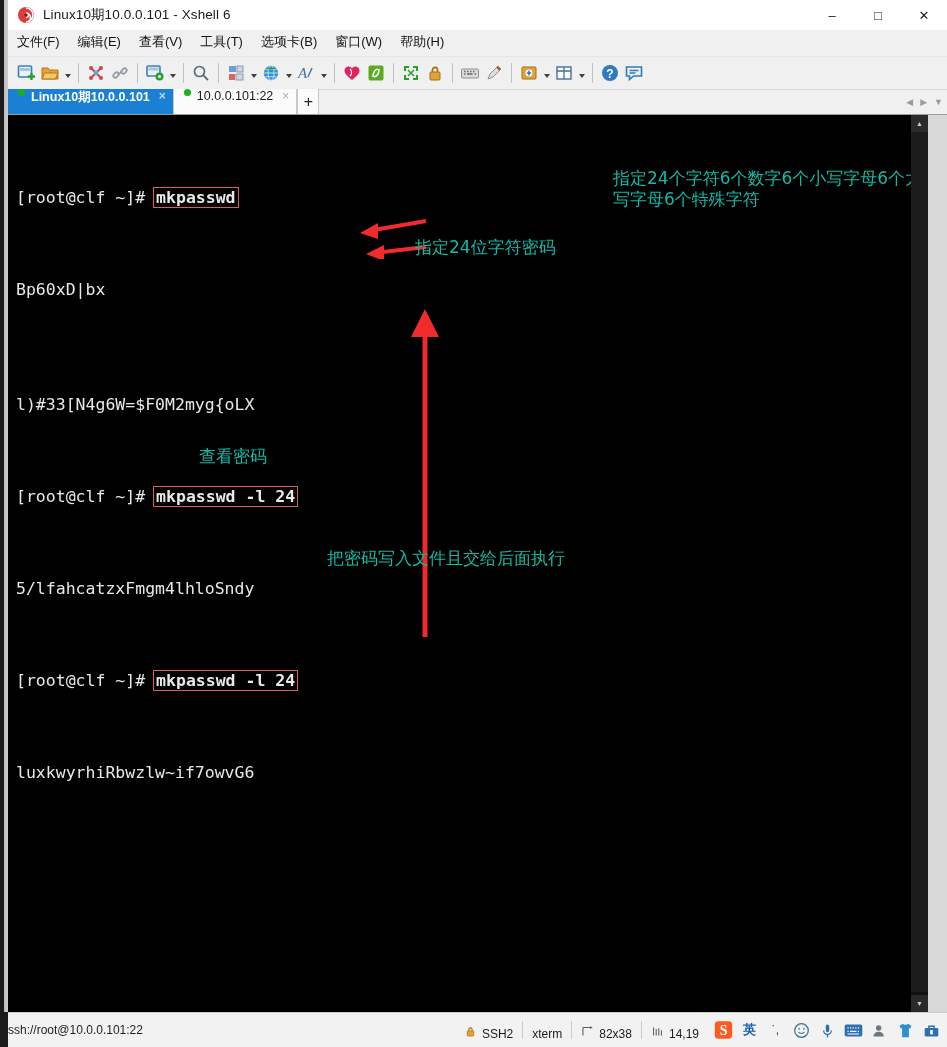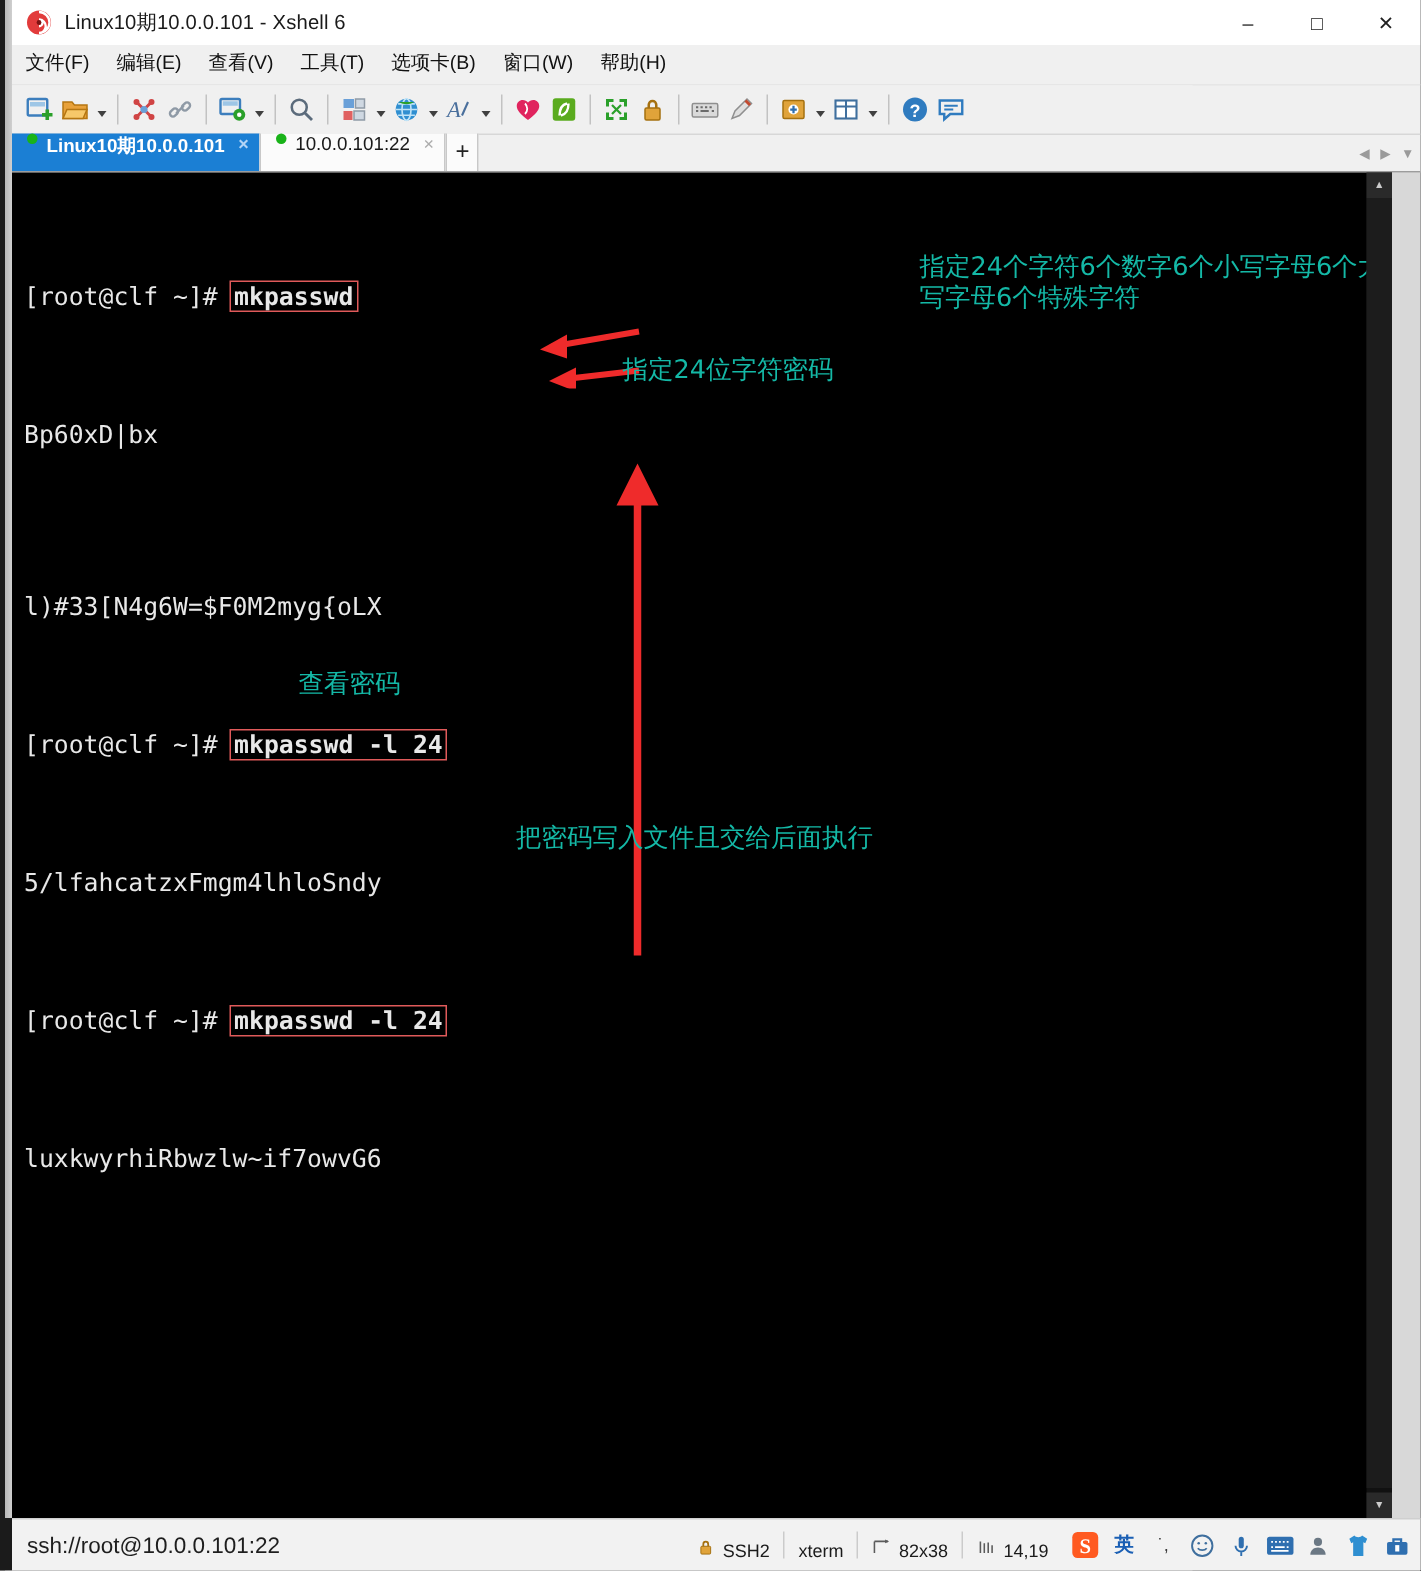--- a/index.html
+++ b/index.html
@@ -140,21 +140,21 @@
   }
   .anno-cn { font-weight: normal; }
   .arrow { position: absolute; }
 
   
   .statusbar {
     position: absolute; left: 8px; top: 1012px; width: 939px; height: 35px;
     background: #f2f2f2; display: flex; align-items: center;
     border-top: 1px solid #cfcfcf;
   }
-  .sb-url { margin-left: 10px; font-size: 15px; color: #1e1e1e; }
+  .sb-url { font-size: 12px; color: #1e1e1e; }
   .sb-right { margin-left: auto; display: flex; align-items: center; height: 24px; gap: 0; }
   .sb-cell {
     display: flex; align-items: flex-end; gap: 5px; padding: 0 9px;
     font-size: 12px; color: #1b1b1b; height: 22px;
   }
   .sb-div { width: 1px; height: 18px; background: #cbcbcb; }
   .tray { display: flex; align-items: center; gap: 7px; padding-left: 6px; padding-right: 6px; height: 26px; }
   .tray-ico { width: 19px; height: 19px; display: flex; align-items: center; justify-content: center; }
   .statusbar-dark-edge {
     position: absolute; left: 0; top: 1012px; width: 8px; height: 35px; background: #1b1b1b;
@@ -403,21 +403,21 @@
 
     <div class="anno anno-cn" style="left:407px; top:122px;">指定24位字符密码</div>
 
     <div class="anno anno-cn" style="left:191px; top:331px;">查看密码</div>
 
     <svg class="arrow" style="left:395px; top:192px;" width="50" height="340">
       <path d="M22 330 L22 22" stroke="#ef2b2b" stroke-width="5" fill="none"></path>
       <path d="M22 2 L36 30 L8 30 Z" fill="#ef2b2b"></path>
     </svg>
 
-    <div class="anno anno-cn" style="left:336px; top:434px;">把密码写入文件且交给后面执行</div>
+    <div class="anno anno-cn" style="left:319px; top:434px;font-family:Liberation Mono, monospace;">把密码写入文件且交给后面执行</div>
 
     <div class="term-scroll">
       <div class="ts-up">▲</div>
       <div class="ts-thumb"></div>
       <div class="ts-dn">▼</div>
     </div>
   </div>
 
   <div class="statusbar-dark-edge"></div>
   <div class="statusbar">

